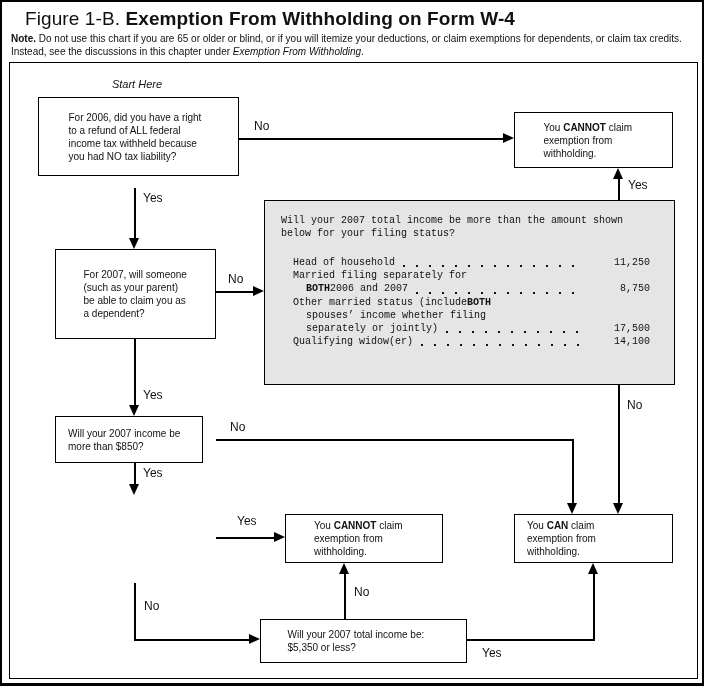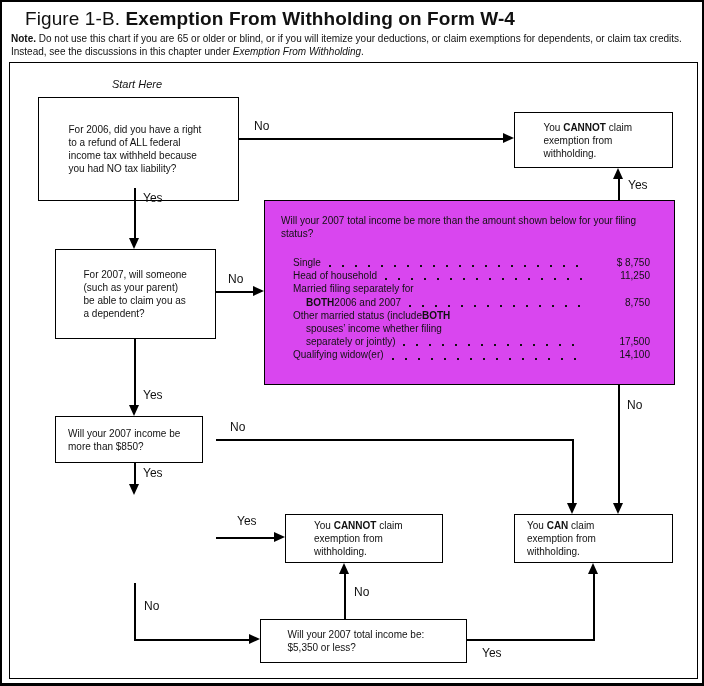--- a/index.html
+++ b/index.html
@@ -21,21 +21,21 @@
   .note .b{font-weight:700;margin-top:39px;}
   .note .i{font-style:italic;}
   .frame{position:absolute;left:7px;top:60px;width:687px;height:615px;border:1.5px solid #000;}
   .box{
     position:absolute;border:1.8px solid #000;background:#fff;
     display:flex;align-items:center;font-size:10px;line-height:13px;
     box-sizing:border-box;
   }
   .box .inner{margin:0 auto;text-align:left;}
   .bold{font-weight:700;}
-  .bigbox{position:absolute;border:1.8px solid #000;background:#d946ef;box-sizing:border-box;font-size:10px;}
+  .bigbox{position:absolute;border:1.8px solid #000;background:#e5e5e5;box-sizing:border-box;font-size:10px;font-family:Liberation Mono, monospace;}
   .bigbox .question{margin:13px 14px 0 16px;width:372px;line-height:13px;}
   .bigbox .rows{margin:17px 24px 0 28px;}
   .row{display:flex;align-items:baseline;height:13.2px;font-size:10px;}
   .row .ind{display:inline-block;width:13px;}
   .row .dots{flex:1;height:2px;align-self:flex-end;margin:0 8px 3px 8px;
     background:repeating-linear-gradient(to right,#111 0 1.7px,transparent 1.7px 13px);}
   .row .amt{width:58px;text-align:right;flex-shrink:0;}
   .hline,.vline{position:absolute;background:#000;}
   .hline{height:2px;}
   .vline{width:2px;}
@@ -56,38 +56,33 @@
     <span class="main">Exemption From Withholding on Form W-4</span>
   </div>
   <div class="note">
     <span class="b">Note.</span><span> Do not use this chart if you are 65 or older or blind, or if you will itemize your deductions, or claim exemptions for dependents, or claim tax credits. Instead, see the discussions in this chapter under </span><span class="i">Exemption From Withholding</span><span>.</span>
   </div>
 
   <div class="frame"></div>
 
   <div class="start">Start Here</div>
 
-  <div class="box" style="left:36px;top:95px;width:201px;height:104px;">
+  <div class="box" style="left:36px;top:95px;width:201px;height:79px;">
     <div class="inner" style="width:140px;">For 2006, did you have a right to a refund of ALL federal income tax withheld because you had NO tax liability?</div>
   </div>
 
   <div class="box" style="left:512px;top:110px;width:159px;height:56px;">
     <div class="inner" style="width:100px;">
       <span>You </span><span class="bold">CANNOT</span><span> claim exemption from withholding.</span>
     </div>
   </div>
 
   <div class="bigbox" style="left:262px;top:198px;width:411px;height:185px;">
     <div class="question">Will your 2007 total income be more than the amount shown below for your filing status?</div>
     <div class="rows">
-      <div class="row">
-        <span>Single</span>
-        <span class="dots"></span>
-        <span class="amt">$ 8,750</span>
-      </div>
       <div class="row">
         <span>Head of household</span>
         <span class="dots"></span>
         <span class="amt">11,250</span>
       </div>
       <div class="row">
         <span>Married filing separately for</span>
       </div>
       <div class="row">
         <span class="ind"></span>

